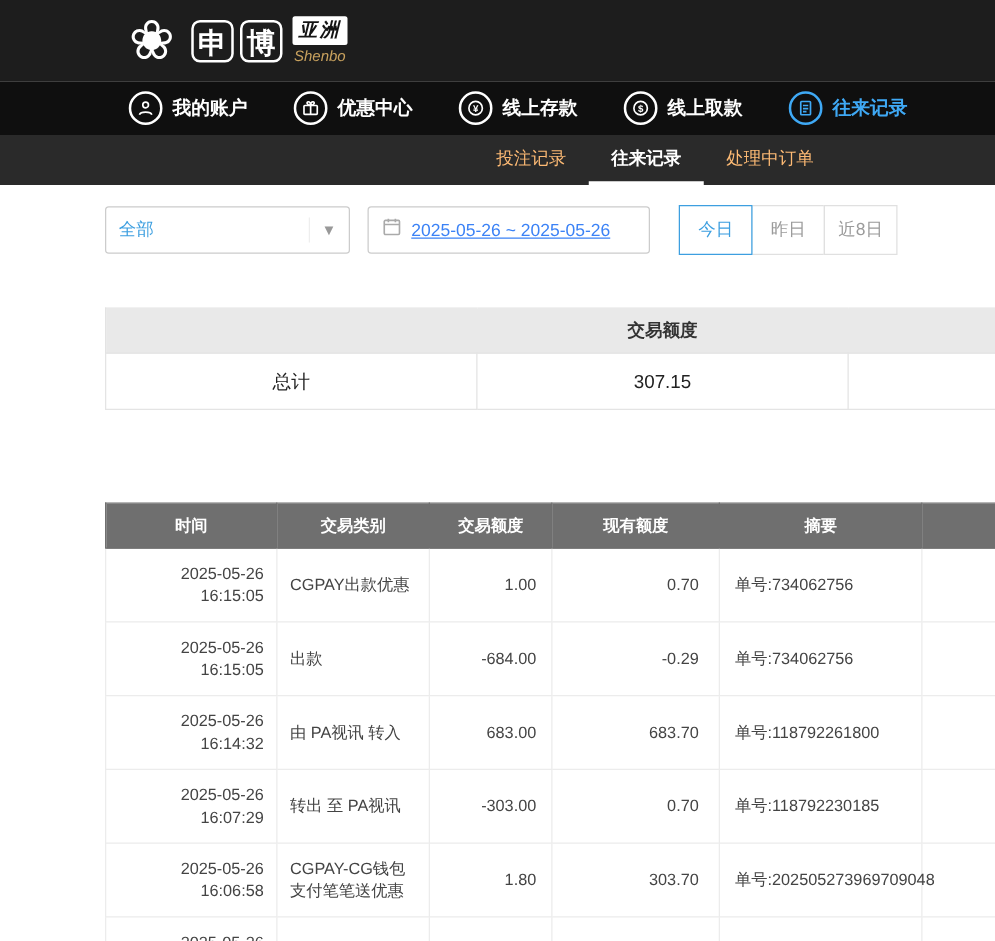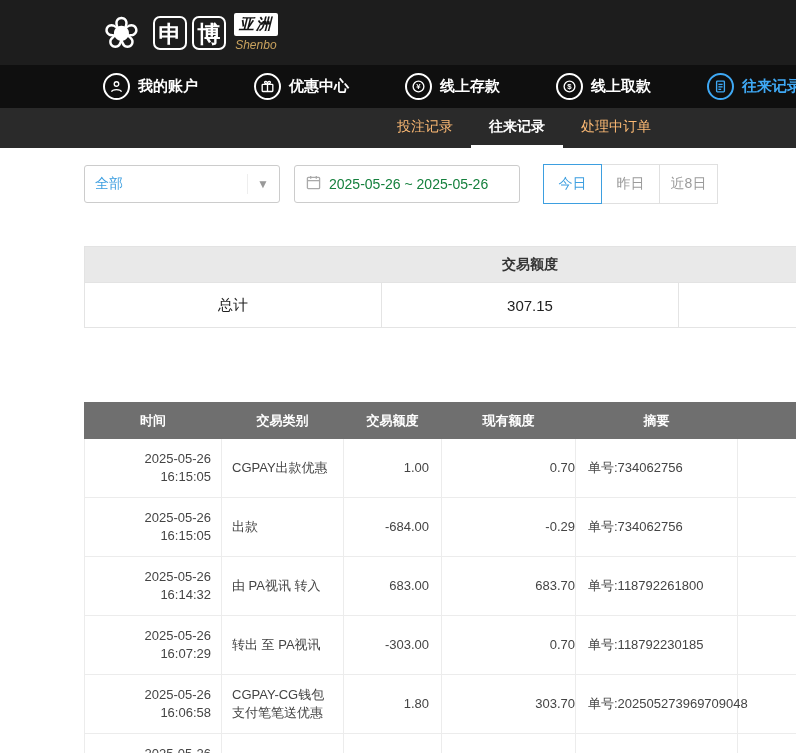--- a/index.html
+++ b/index.html
@@ -13,56 +13,56 @@
   .logo-char { display:inline-block; width:34px; height:34px; line-height:32px; text-align:center;
                border:2px solid #fff; border-radius:7px; color:#fff; font-size:23px; font-weight:bold; margin-left:5px; }
   .logo-right { margin-left:8px; display:flex; flex-direction:column; align-items:center;font-style:italic; }
   .logo-region { background:#fff; color:#141414; font-size:15px; font-weight:bold; padding:2px 5px; letter-spacing:2px; border-radius:2px; }
   .logo-sub { color:#c9a25e; font-size:12px; margin-top:2px; }
   .userbox { position:absolute; right:0; top:0; height:65px; display:flex; align-items:center; gap:7px; padding-right:2px; }
   .user-circ { width:22px; height:22px; border:2px solid #e8e8e8; border-radius:50%; display:flex; align-items:center; justify-content:center; color:#e8e8e8; }
   .username { color:#3fa9f5; font-size:16px; white-space:nowrap; }
 
   
-  .nav { height:43px; background:#0f0f0f; display:flex; align-items:center; padding-left:103px; gap:56px; }
+  .nav { height:43px; background:#0f0f0f; display:flex; align-items:center; padding-left:103px; gap:37px; }
   .nav-item { display:flex; align-items:center; gap:8px; color:#fff; font-size:15px; font-weight:bold; cursor:pointer; white-space:nowrap; }
   .nav-ic { width:27px; height:27px; border:2px solid #fff; border-radius:50%; display:flex; align-items:center; justify-content:center; flex:0 0 auto; }
   .nav-item.active { color:#3fa9f5; }
   .nav-item.active .nav-ic { border-color:#3fa9f5; }
 
   
   .subnav { height:40px; background:#2a2a2a; display:flex; justify-content:center; }
   .tabs { display:flex; position:relative; left:126px; }
   .tab { line-height:37px; height:40px; padding:0 18px; font-size:14px; color:#fdba74; cursor:pointer; }
   .tab.active { color:#fff; font-weight:bold; border-bottom:3px solid #fff; }
 
   
   .filters { margin:16px 0 0 84px; display:flex; align-items:center; gap:14px; height:40px; position:relative; }
   .select { width:196px; height:38px; border:1px solid #ccc; border-radius:3px; display:flex; align-items:center; padding:0 10px; background:#fff; cursor:pointer; }
   .select .val { color:#3d9fe0; font-size:14px; }
   .select .caret { margin-left:auto; color:#999; font-size:12px; padding-left:9px; border-left:1px solid #eee; line-height:20px; }
   .daterange { width:226px; height:38px; border:1px solid #ccc; border-radius:3px; display:flex; align-items:center; gap:8px; padding:0 11px; background:#fff; cursor:pointer; }
-  .daterange .val { color:#15803d; font-size:14px; white-space:nowrap; }
+  .daterange .val { color:#3b82f6; font-size:14px; white-space:nowrap;text-decoration:underline; }
   .qgroup { display:flex; margin-left:10px; }
   .qbtn { width:59px; height:40px; background:#fff; border:1px solid #e0e0e0; color:#9b9b9b; font-size:14px; margin-left:-1px; cursor:pointer; font-family:inherit; }
   .qbtn.active { border-color:#3d9fe0; color:#3d9fe0; position:relative; z-index:1; }
 
   
   .summary { margin:42px 0 0 84px; width:892px; border-collapse:collapse; table-layout:fixed; }
   .summary th { background:#e9e9e9; height:36px; font-size:14px; font-weight:bold; color:#333; text-align:center; border:1px solid #e3e3e3; }
   .summary td { height:45px; border:1px solid #e4e4e4; background:#fff; text-align:center; font-size:15px; color:#222; }
 
   
   .records { margin:74px 0 0 84px; width:892px; border-collapse:collapse; table-layout:fixed; }
   .records thead th { background:#6f6f6f; color:#fff; font-size:13px; font-weight:bold; height:36px; text-align:center; border:1px solid #6f6f6f; }
   .records tbody td { border:1px solid #ececec; background:#fff; font-size:13px; color:#444; padding:11px 10px; line-height:18px; vertical-align:middle; }
   .records .c-time  { text-align:right; }
   .records .c-type  { text-align:left; }
   .records .c-amt   { text-align:right; padding-right:12px; }
-  .records .c-bal   { text-align:right; padding-right:0; }
+  .records .c-bal   { text-align:right; padding-right:16px; }
   .records .c-sum   { text-align:left; padding-left:12px; white-space:nowrap; overflow:visible; }
   .records .c-fill  { border-left:none; }
 </style>
 </head>
 <body>
 
 <div class="page">
 
   <div class="topbar">
     <div class="logo">

